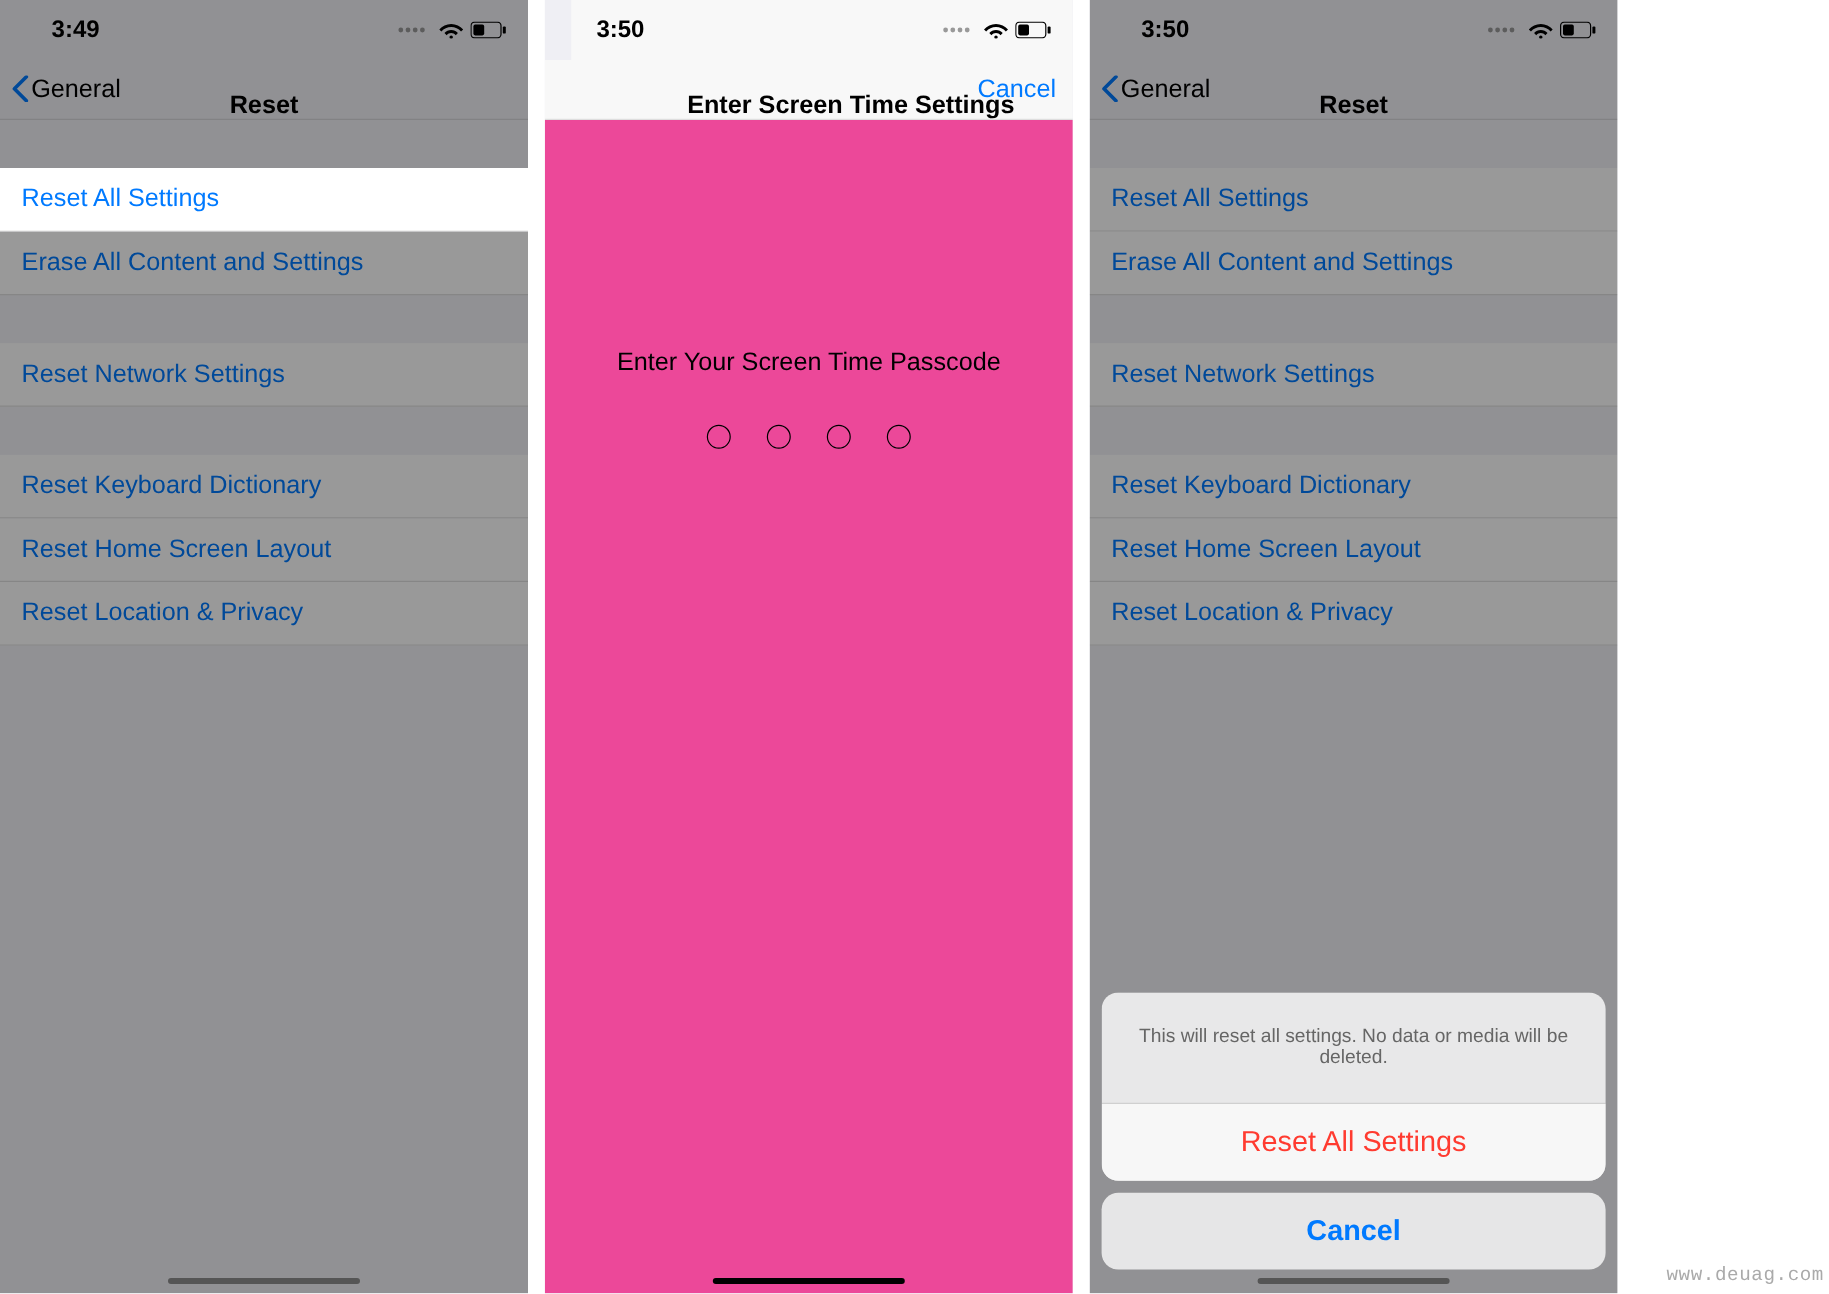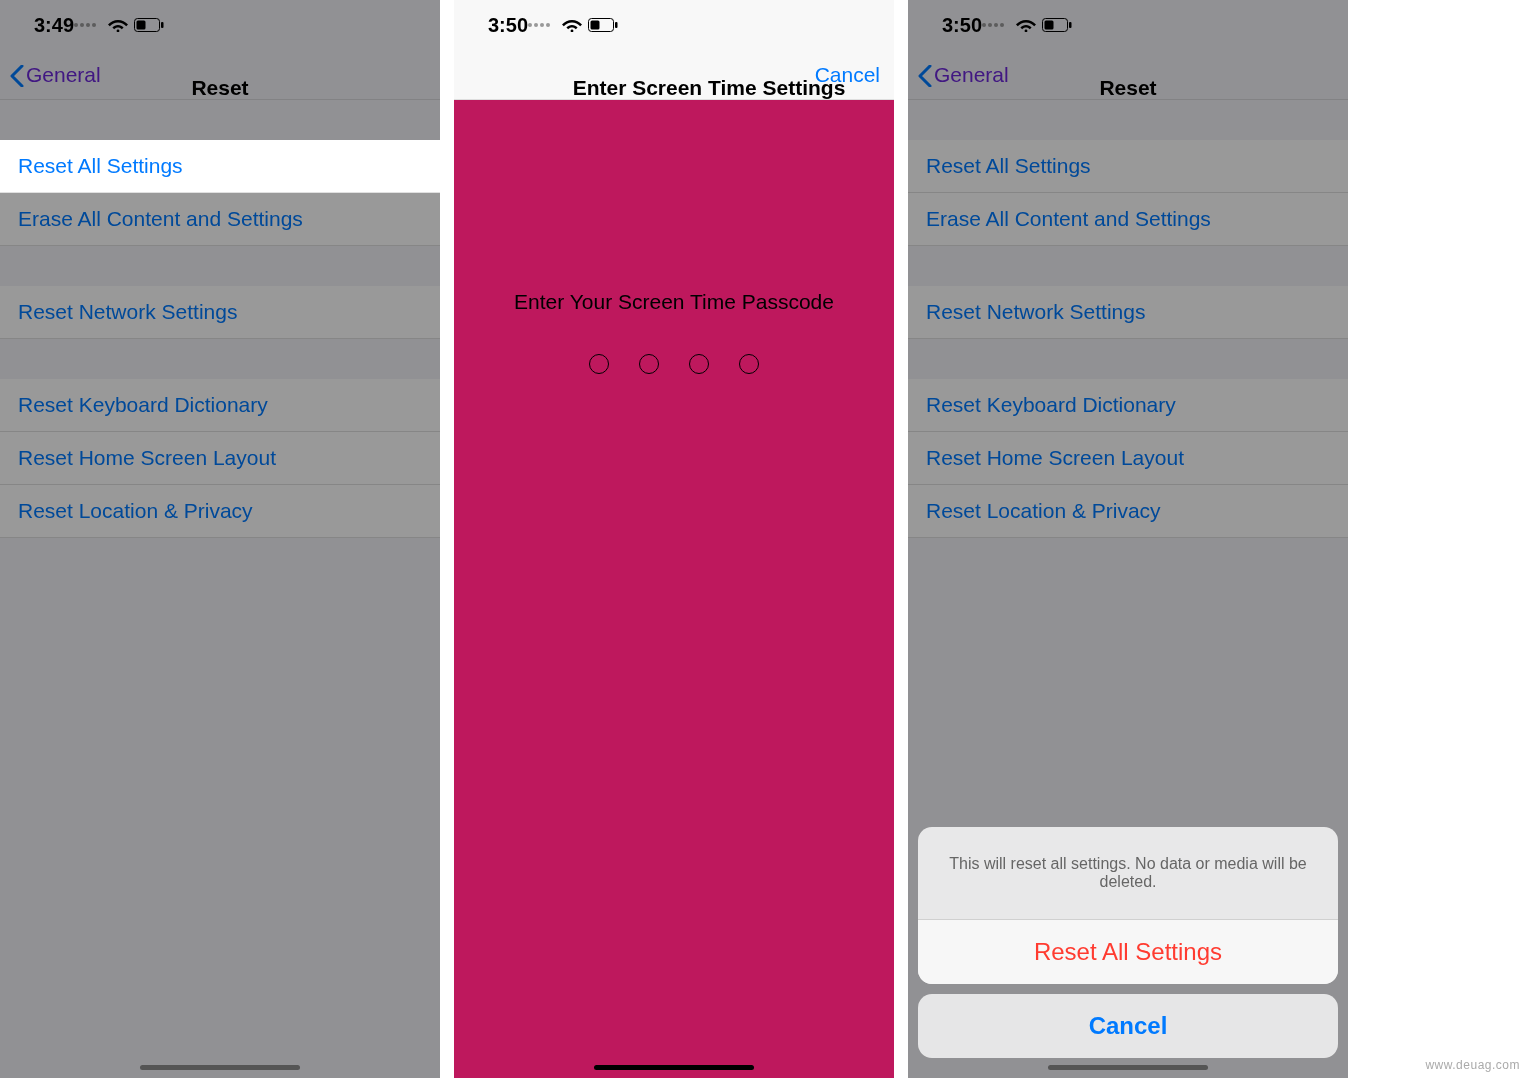--- a/index.html
+++ b/index.html
@@ -4,60 +4,60 @@
 <style>
   * { margin: 0; padding: 0; box-sizing: border-box; }
   html, body { width: 1524px; height: 1078px; font-family: -apple-system, "Helvetica Neue", Helvetica, Arial, sans-serif; background: #fff; }
   .container { display: flex; width: 100%; height: 100%; }
   .phone { position: relative; width: 440px; height: 100%; background: #f2f2f7; overflow: hidden; }
   .gap { width: 102px; height: 100%; background: #fff; }
   .gap-small { width: 14px; height: 100%; background: #fff; }
   .dim-overlay { position: absolute; inset: 0; background: rgba(0,0,0,0.4); pointer-events: none; }
 
   
-  .status-bar { display: flex; justify-content: flex-start; align-items: center; height: 50px; padding: 0 18px 0 34px; font-size: 20px; font-weight: 600; }
+  .status-bar { display: flex; justify-content: space-between; align-items: center; height: 50px; padding: 0 18px 0 21px; font-size: 20px; font-weight: 600; margin-left: 22px; }
   .status-right { display: flex; align-items: center; gap: 6px; }
   .dots { display: flex; gap: 2px; align-items: center; margin-right: 6px; }
   .dots span { width: 4px; height: 4px; border-radius: 50%; background: #999; }
   .wifi-icon svg { width: 20px; height: 14px; display: block; }
   .battery-icon svg { width: 30px; height: 14px; display: block; }
 
   
   .nav-bar { position: relative; display: flex; align-items: center; height: 50px; border-bottom: 1px solid rgba(0,0,0,0.1); }
-  .nav-back { display: flex; align-items: flex-end; color: #6d28d9; font-size: 21px; padding-left: 10px; }
+  .nav-back { display: flex; align-items: flex-start; color: #000000; font-size: 21px; padding-left: 10px; }
   .nav-back svg { width: 14px; height: 22px; margin-right: 2px; }
   .nav-title { position: absolute; left: 0; right: 0; text-align: center; font-size: 21px; font-weight: 600; pointer-events: none; margin-top: 26px; }
   .nav-cancel { position: absolute; right: 14px; color: #007aff; font-size: 21px; }
 
   
   .group-spacer { height: 40px; }
   .cell { background: #fff; padding: 14px 18px; font-size: 21px; color: #007aff; border-bottom: 1px solid rgba(0,0,0,0.12); }
   .cell.highlight { position: relative; z-index: 50; }
   .cell:first-child { border-top: 1px solid rgba(0,0,0,0.12); }
 
   
-  .passcode-body { background: #be185d; padding-top: 190px; text-align: center; height: calc(100% - 100px); }
+  .passcode-body { background: #ec4899; padding-top: 190px; text-align: center; height: calc(100% - 100px); }
   .passcode-label { font-size: 21px; color: #000; margin-bottom: 40px; }
   .passcode-dots { display: flex; justify-content: center; gap: 30px; }
   .passcode-dots span { width: 20px; height: 20px; border: 1.5px solid #000; border-radius: 50%; }
 
   
   .action-sheet { position: absolute; left: 10px; right: 10px; bottom: 20px; z-index: 60; }
   .sheet-top { background: rgba(240,240,240,0.92); border-radius: 14px; overflow: hidden; backdrop-filter: blur(10px); }
   .sheet-msg { padding: 28px 30px; font-size: 16px; color: #666; text-align: center; border-bottom: 1px solid rgba(0,0,0,0.1); }
   .sheet-btn { padding: 18px; font-size: 24px; text-align: center; background: #f7f7f7; }
   .sheet-btn.destructive { color: #ff3b30; }
   .sheet-cancel { margin-top: 10px; background: rgba(235,235,235,0.95); border-radius: 14px; padding: 18px; font-size: 24px; text-align: center; color: #007aff; font-weight: 600; }
 
   
   .home-indicator { position: absolute; bottom: 8px; left: 50%; transform: translateX(-50%); width: 160px; height: 5px; background: #000; border-radius: 3px; z-index: 70; }
   .home-indicator.dim { background: #555; }
 
   
-  .watermark { position: absolute; right: 4px; bottom: 6px; font-size: 12px; color: #aaa; letter-spacing: 0.5px; z-index: 100; font-family: Liberation Sans, sans-serif; }
+  .watermark { position: absolute; right: 4px; bottom: 6px; font-size: 16px; color: #aaa; letter-spacing: 0.5px; z-index: 100; font-family: Liberation Mono, monospace; }
 </style>
 </head>
 <body>
 
 <div class="container">
 
   <div class="phone">
     <div class="status-bar">
       <span>3:49</span>
       <div class="status-right">

